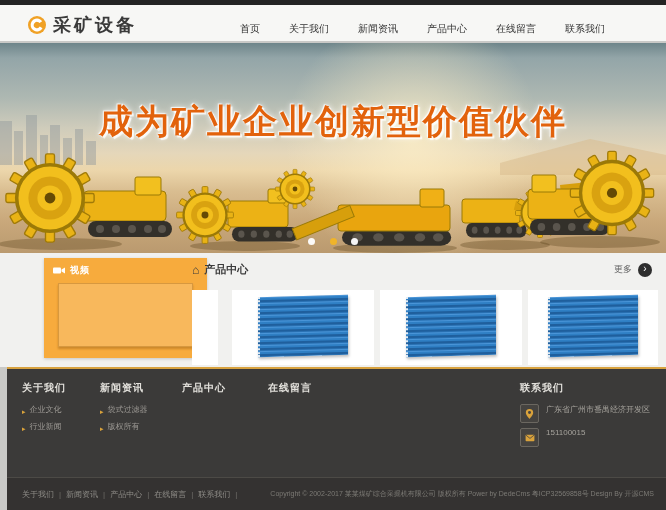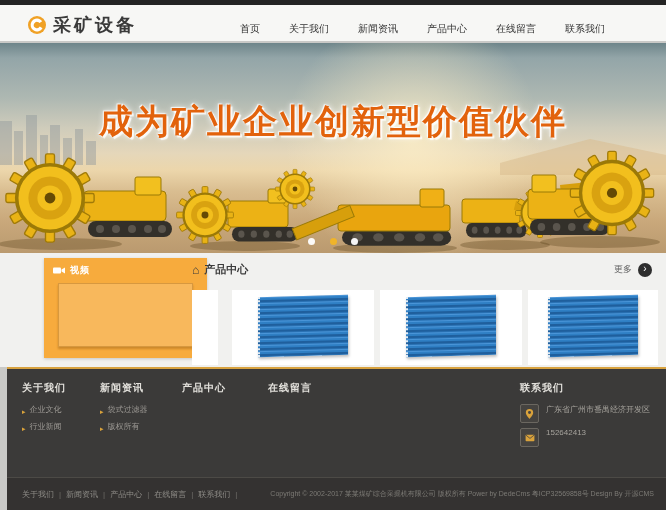--- a/index.html
+++ b/index.html
@@ -286,21 +286,21 @@
         </span>
         <span class="ctext">广东省广州市番禺经济开发区</span>
       </div>
       <div class="crow">
         <span class="cicon">
           <svg width="10" height="8" viewBox="0 0 12 10">
             <rect x=".5" y="1" width="11" height="8" rx="1" fill="#d9a23b"></rect>
             <path d="M1 1.5l5 4 5-4" stroke="#454340" stroke-width="1" fill="none"></path>
           </svg>
         </span>
-        <span class="ctext">152642413</span>
+        <span class="ctext">151100015</span>
       </div>
     </div>
   </footer>
 
   <div class="bottombar">
     <div class="bb-links">
       <a href="#">关于我们</a><span class="sep">|</span><a href="#">新闻资讯</a><span class="sep">|</span><a href="#">产品中心</a><span class="sep">|</span><a href="#">在线留言</a><span class="sep">|</span><a href="#">联系我们</a><span class="sep">|</span>
     </div>
     <div class="bb-copy">Copyright © 2002-2017 某某煤矿综合采掘机有限公司 版权所有 Power by DedeCms 粤ICP32569858号 Design By 开源CMS</div>
   </div>

